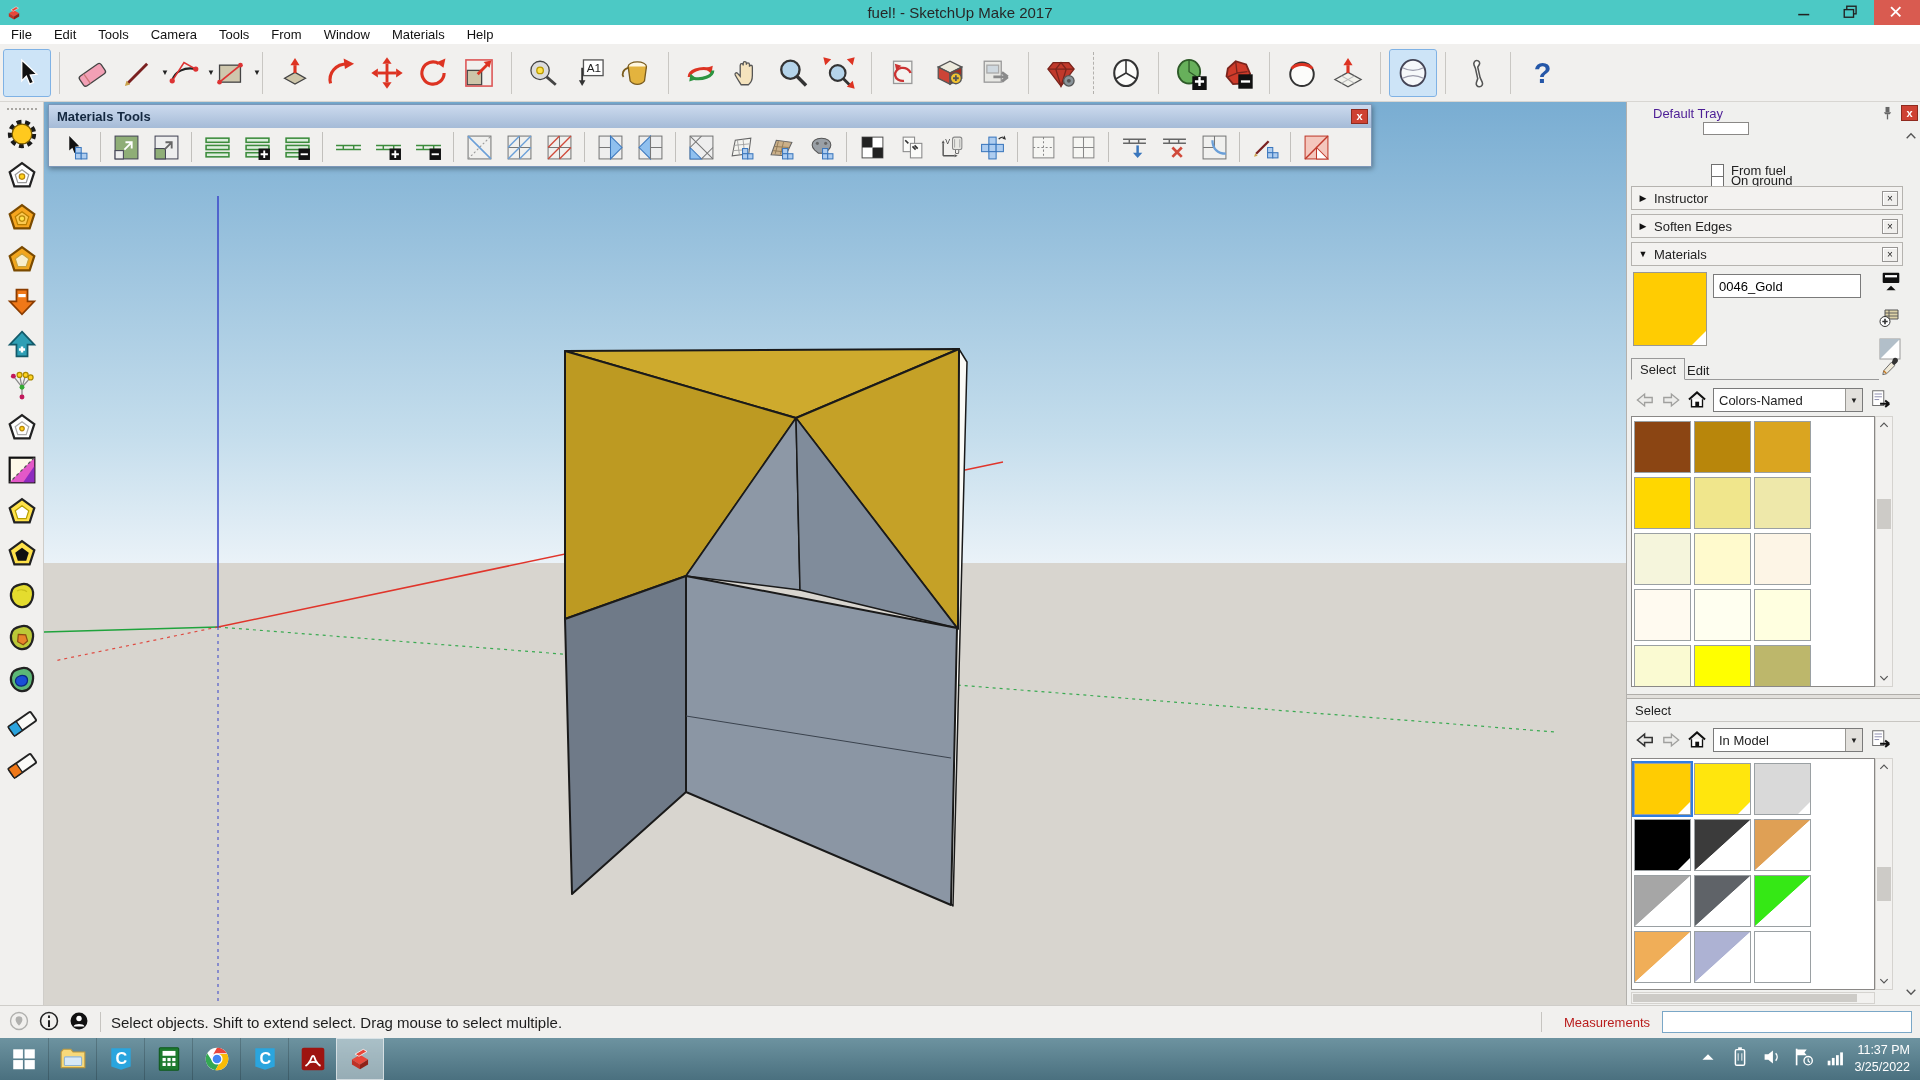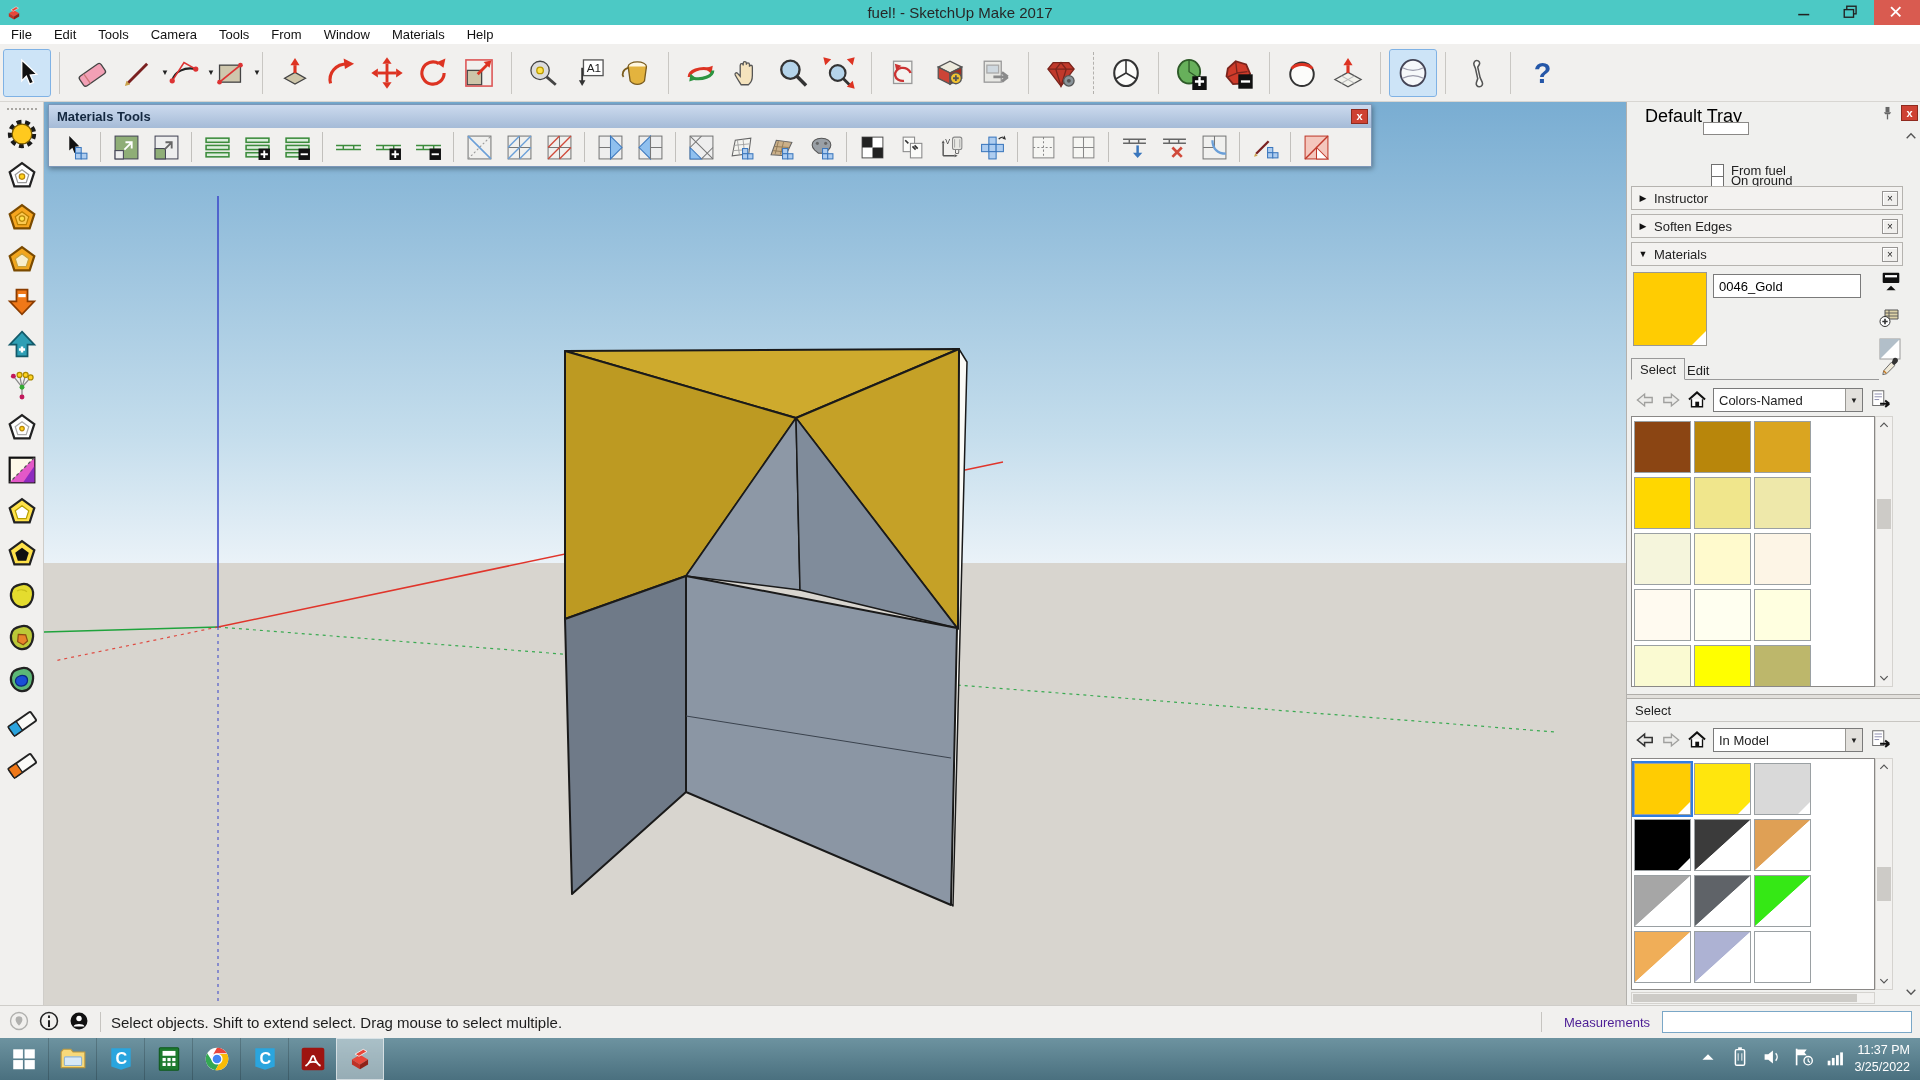--- a/index.html
+++ b/index.html
@@ -40,21 +40,21 @@
     font-weight:bold;font-size:13px;color:#13273f;padding-left:8px;}
   .qf-close{margin-left:auto;margin-right:3px;width:17px;height:15px;background:#ce4233;border:1px solid #8f2a1e;
     color:#fff;font-size:11px;line-height:13px;text-align:center;font-weight:bold;}
   .qf-icons{display:flex;align-items:center;height:38px;padding-left:6px;}
   .qbtn{width:40px;height:34px;display:flex;align-items:center;justify-content:center;}
   .qsep{width:1px;height:30px;background:#c2c0bc;margin:0 5px;}
   
   .tray{position:absolute;left:1626px;top:102px;width:294px;height:903px;background:#f0f0ee;
     border-left:1px solid #b3b1ad;font-size:13px;color:#222;}
   .tray .abs{position:absolute;}
-  .tray-title{left:18px;top:4px;font-size:18px;color:#000000;}
+  .tray-title{left:26px;top:4px;font-size:13px;color:#4c1d95;}
   .tray-close{left:274px;top:3px;width:17px;height:16px;background:#ce4233;border:1px solid #8f2a1e;color:#fff;
     font-size:11px;line-height:14px;text-align:center;font-weight:bold;}
   .cb-row{left:84px;display:flex;align-items:center;height:20px;}
   .cb{width:13px;height:13px;background:#fff;border:1px solid #707070;margin-right:7px;}
   .panel-bar{left:4px;width:272px;height:24px;background:#f3f2f0;border:1px solid #b5b3af;
     display:flex;align-items:center;}
   .panel-arrow{width:22px;text-align:center;font-size:9px;color:#111;}
   .panel-x{margin-left:auto;margin-right:4px;width:16px;height:15px;border:1px solid #979593;background:#f0efed;
     box-shadow:inset 1px 1px 0 #fff;font-size:10px;line-height:13px;text-align:center;color:#222;}
   .mat-preview{left:6px;top:170px;width:74px;height:74px;background:#FFCC02;border:1px solid #9a9893;position:absolute;}
@@ -81,21 +81,21 @@
   .sec-head{left:0;width:294px;height:22px;background:#f0f0ee;border-bottom:1px solid #c8c6c2;
     display:flex;align-items:center;padding-left:8px;}
   .navbtn{position:absolute;width:24px;height:24px;display:flex;align-items:center;justify-content:center;}
   .tray-scroll-arrow{position:absolute;left:276px;width:16px;height:16px;display:flex;align-items:center;justify-content:center;}
   .mini-field{position:absolute;background:#fff;border:1px solid #8a8886;}
   
   .statusbar{position:absolute;left:0;top:1005px;width:1920px;height:33px;background:#f1f0ee;
     border-top:1px solid #cfcdc9;display:flex;align-items:center;font-size:15px;color:#1d1d1d;}
   .status-icons{display:flex;align-items:center;gap:8px;margin-left:8px;}
   .ssep{width:1px;height:20px;background:#c6c4c0;margin:0 10px;}
-  .meas-label{font-size:13px;color:#4c1d95;margin-left:12px;}
+  .meas-label{font-size:13px;color:#b91c1c;margin-left:12px;}
   .meas-input{width:250px;height:22px;border:1px solid #7aa7c7;background:#fff;margin:0 8px 0 12px;
     font-family:"Liberation Sans",sans-serif;}
   
   .taskbar{position:absolute;left:0;top:1038px;width:1920px;height:42px;
     background:linear-gradient(#6d93a0,#4a707f);display:flex;align-items:center;color:#fff;}
   .app{width:48px;height:42px;display:flex;align-items:center;justify-content:center;border-left:1px solid rgba(0,0,0,.18);}
   .app:first-child{border-left:none;}
   .app.active{background:rgba(255,255,255,.42);border:1px solid rgba(255,255,255,.55);}
   .systray{margin-left:auto;display:flex;align-items:center;gap:8px;}
   .clock{text-align:right;font-size:12.5px;line-height:1.35;margin:0 10px 0 6px;}

